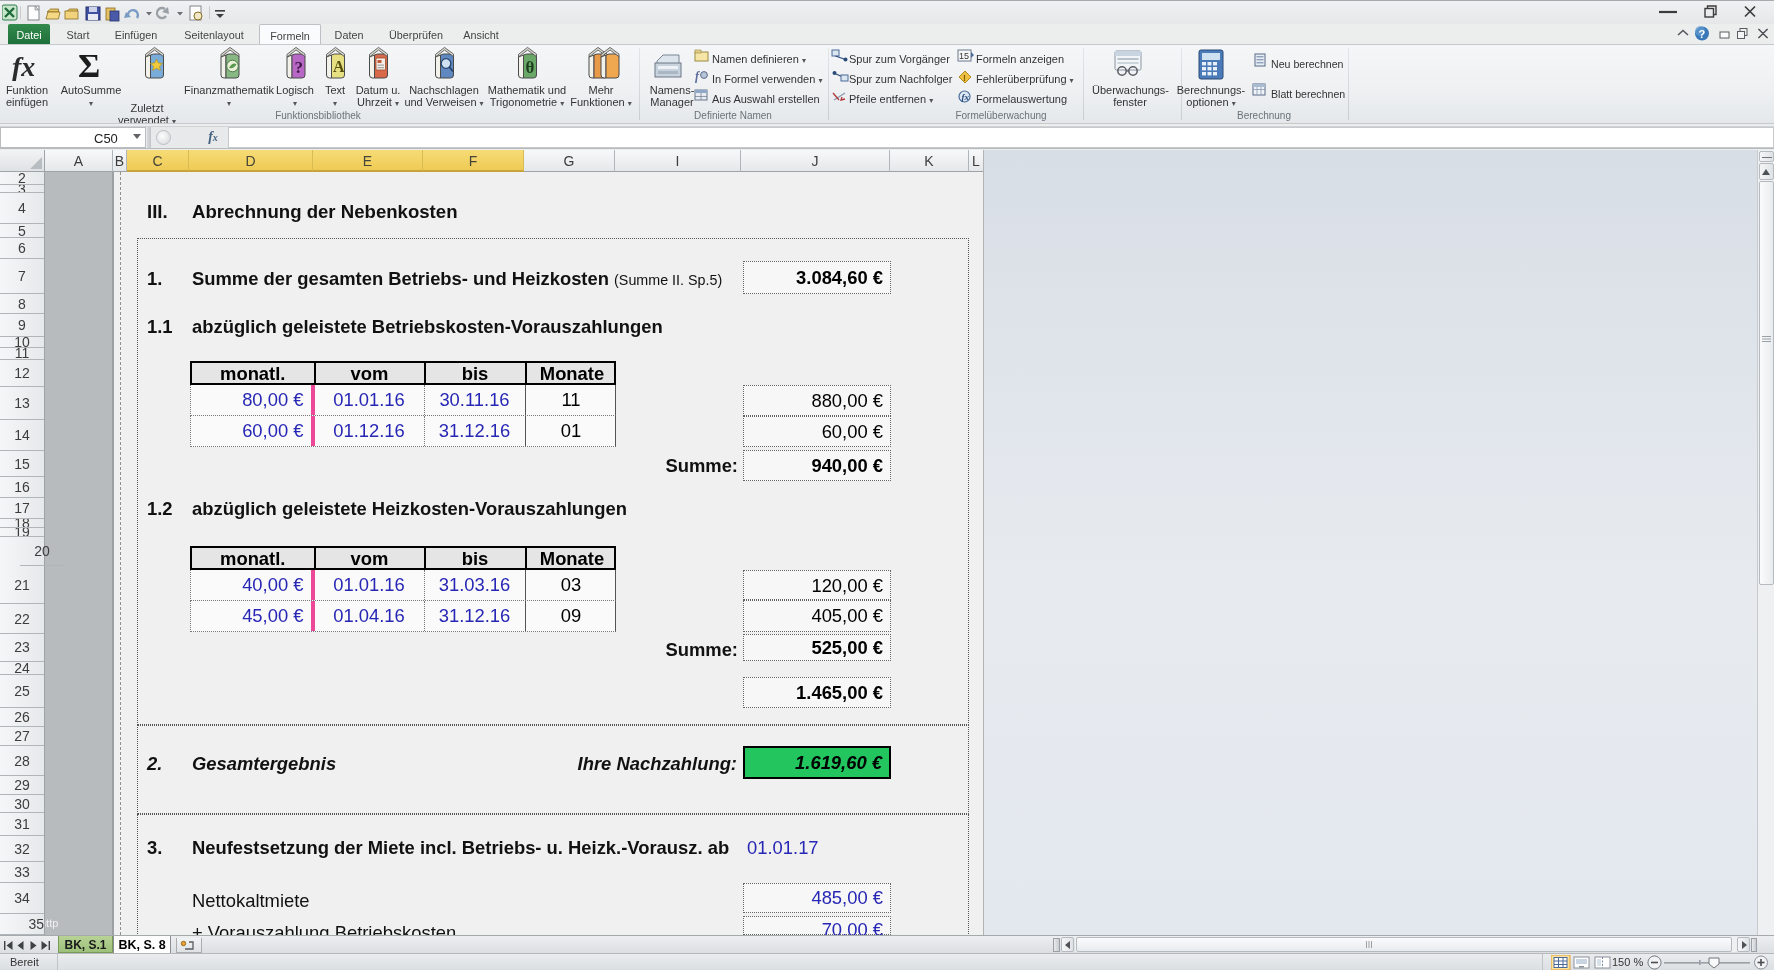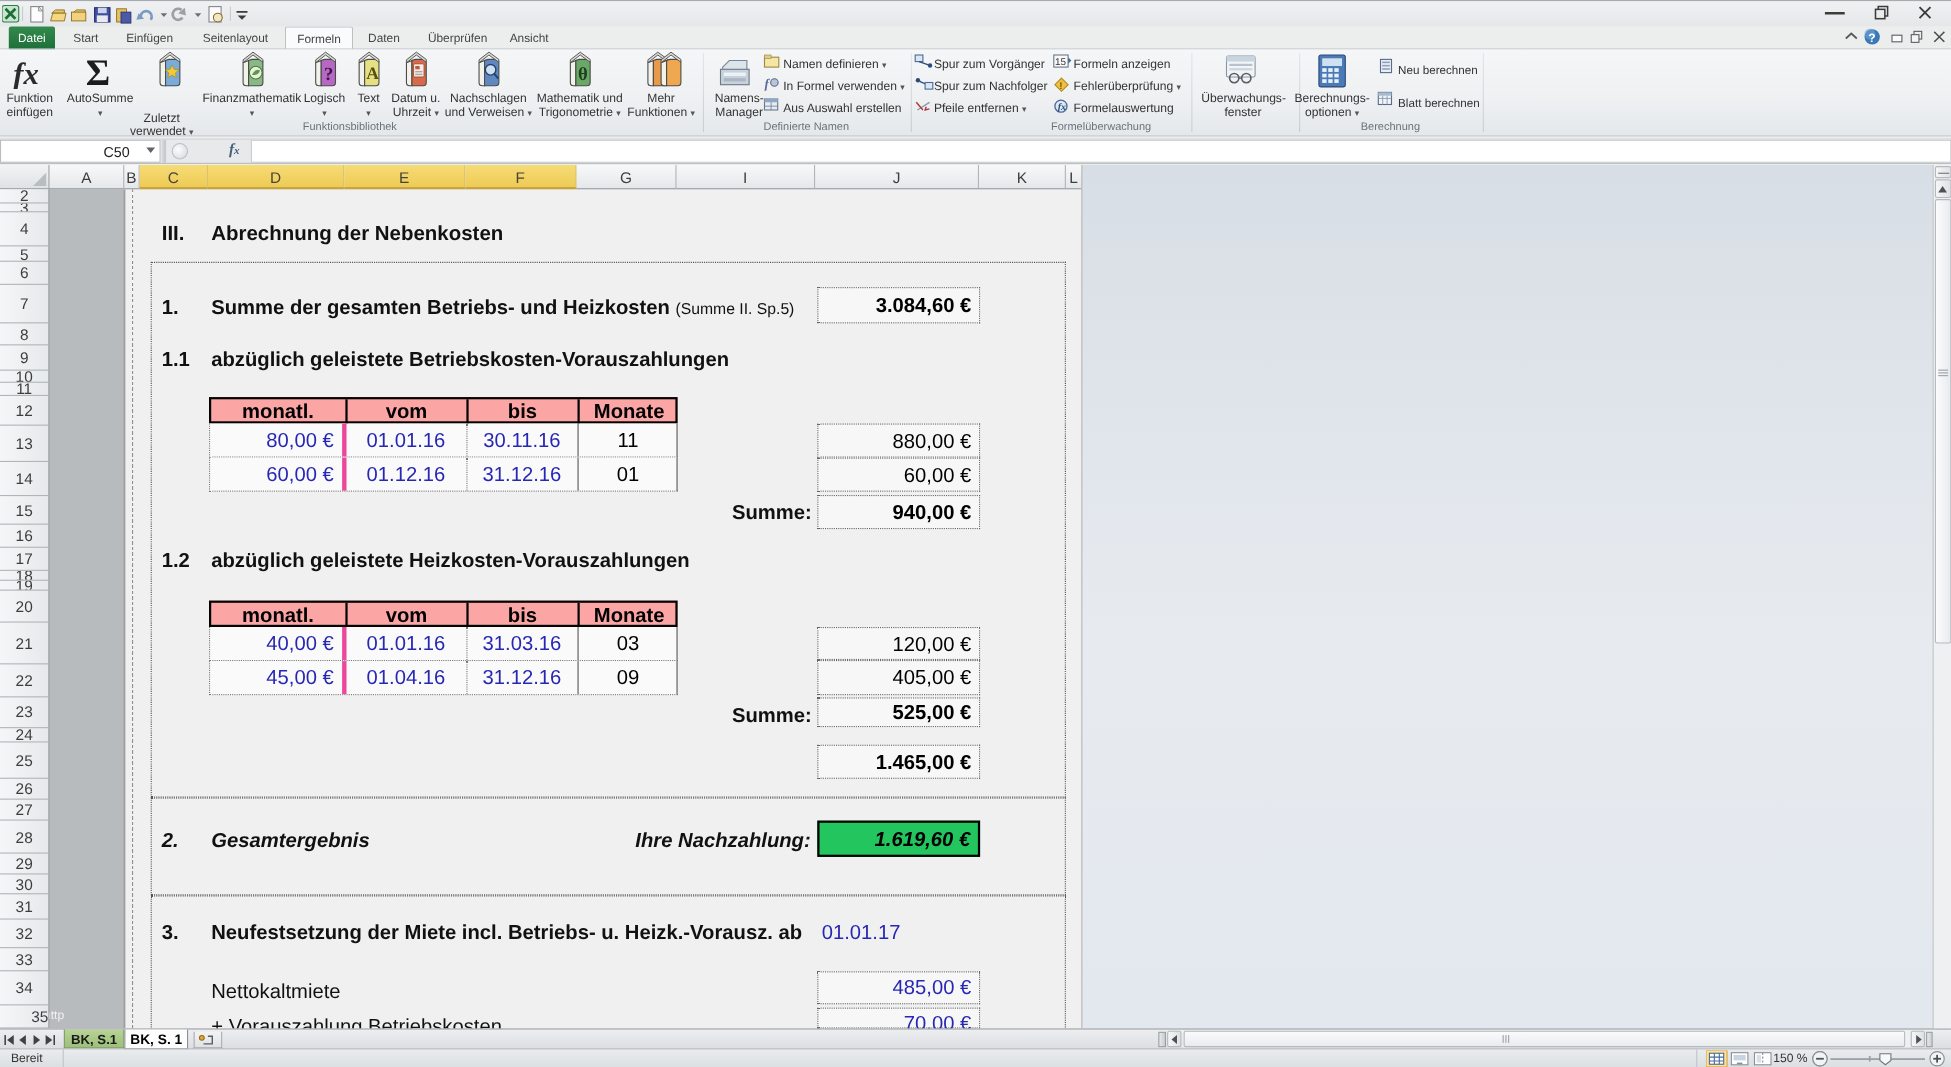--- a/index.html
+++ b/index.html
@@ -48,21 +48,21 @@
 
 .doc { position:absolute; font-size:18.4px; color:#111; white-space:nowrap; }
 .b { font-weight:bold; }
 .i { font-style:italic; }
 .blue { color:#2727b5; }
 .dotbox { position:absolute; border:1px dotted #555; }
 .valbox { position:absolute; left:743px; width:148px; border:1px dotted #666; background:#f7f7f7; font-size:18.4px; text-align:right; padding-right:7px; white-space:nowrap; }
 
 .ra { text-align:right; }
 .tbl { width:425.5px; }
-.trh { position:absolute; left:0; top:0; width:425.5px; height:24.5px; background:#fca5a5; border:2px solid #000; }
+.trh { position:absolute; left:0; top:0; width:425.5px; height:24.5px; background:#e5e5e5; border:2px solid #000; }
 .trd { position:absolute; left:0; width:425.5px; background:#fafafa; border-left:1px dotted #777; border-right:1px solid #555; border-bottom:1px dotted #777; }
 .trh .tc { border-right:2px solid #000; height:24.5px; line-height:21px; }
 .trd .tc { border-right:1px dotted #777; height:100%; line-height:29px; }
 .trd .tc:nth-child(1) { border-right:4px solid #ec4899; }
 .trd .tc:nth-child(3) { border-right:1px solid #555; }
 .tc { position:absolute; top:0; font-size:18.4px; text-align:center; }
 .tc:last-child { border-right:none; }
 .trd .tc.ra { text-align:right; padding-right:7px; }
 
 
@@ -449,21 +449,21 @@
     <div class="rh" style="top:165px;height:11px;line-height:11px;">10</div>
     <div class="rh" style="top:176px;height:11.5px;line-height:11.5px;">11</div>
     <div class="rh" style="top:187.5px;height:27px;line-height:27px;">12</div>
     <div class="rh" style="top:214.5px;height:33px;line-height:33px;">13</div>
     <div class="rh" style="top:247.5px;height:31px;line-height:31px;">14</div>
     <div class="rh" style="top:278.5px;height:26.5px;line-height:26.5px;">15</div>
     <div class="rh" style="top:305px;height:21px;line-height:21px;">16</div>
     <div class="rh" style="top:326px;height:20.5px;line-height:20.5px;">17</div>
     <div class="rh" style="top:346.5px;height:9.5px;line-height:9.5px;">18</div>
     <div class="rh" style="top:356px;height:9px;line-height:9px;">19</div>
-    <div class="rh" style="top:365px;height:29px;line-height:29px;">20</div>
+    <div class="rh" style="top:365px;height:29px;line-height:29px;margin-left:20px;">20</div>
     <div class="rh" style="top:394px;height:38px;line-height:38px;">21</div>
     <div class="rh" style="top:432px;height:30px;line-height:30px;">22</div>
     <div class="rh" style="top:462px;height:27.5px;line-height:27.5px;">23</div>
     <div class="rh" style="top:489.5px;height:13.5px;line-height:13.5px;">24</div>
     <div class="rh" style="top:503px;height:33px;line-height:33px;">25</div>
     <div class="rh" style="top:536px;height:19px;line-height:19px;">26</div>
     <div class="rh" style="top:555px;height:18.5px;line-height:18.5px;">27</div>
     <div class="rh" style="top:573.5px;height:30.5px;line-height:30.5px;">28</div>
     <div class="rh" style="top:604px;height:19px;line-height:19px;">29</div>
     <div class="rh" style="top:623px;height:18px;line-height:18px;">30</div>
@@ -490,21 +490,21 @@
     <g fill="#3e4246">
         <rect x="2" y="1" width="1.4" height="9"></rect>
         <path d="M10.5 1 L4.5 5.5 L10.5 10 z"></path>
         <path d="M21.5 1 L15.5 5.5 L21.5 10 z"></path>
         <path d="M28.5 1 L34.5 5.5 L28.5 10 z"></path>
         <path d="M39.5 1 L45.5 5.5 L39.5 10 z"></path>
         <rect x="46.6" y="1" width="1.4" height="9"></rect>
       </g>
   </svg>
   <div class="abs" style="left:58px;top:0;width:55px;height:17px;background:linear-gradient(#b8d296,#9cc07a);border:1px solid #7a9a5a;border-top:none;font-size:12px;font-weight:bold;color:#1a1a1a;text-align:center;padding-top:2px;">BK, S.1</div>
-  <div class="abs" style="left:113px;top:0;width:58px;height:18px;background:#fdfdfd;border:1px solid #898f94;border-top:none;font-size:12.5px;font-weight:bold;color:#000;text-align:center;padding-top:2px;">BK, S. 1</div>
+  <div class="abs" style="left:113px;top:0;width:58px;height:18px;background:#fdfdfd;border:1px solid #898f94;border-top:none;font-size:12.5px;font-weight:bold;color:#000;text-align:center;padding-top:2px;">BK, S. 8</div>
   <div class="abs" style="left:176px;top:2px;width:26px;height:15px;background:linear-gradient(#f2f3f4,#dfe2e5);border:1px solid #a8adb2;border-top:none;"></div>
   <svg class="abs" style="left:180px;top:4px;" width="16" height="12" viewBox="0 0 16 12">
     <circle cx="3.5" cy="3.5" r="2.2" fill="#e8a33d" stroke="#9a6a10"></circle>
     <path d="M5 9 L13 9 L13 2 L9 2" fill="none" stroke="#5a5e62" stroke-width="1.3"></path>
   </svg>
   <div class="abs" style="left:1053px;top:2px;width:7px;height:14px;background:linear-gradient(90deg,#e8eaec,#c8ccd0);border:1px solid #9aa0a5;"></div>
   <div class="sbbtn" style="left:1061px;top:1px;width:13px;height:15px;"></div>
   <div class="arr" style="left:1065px;top:4.5px;border-top:4px solid transparent;border-bottom:4px solid transparent;border-right:5px solid #4d5256;"></div>
   <div class="abs" style="left:1075px;top:1px;width:662px;height:15px;background:#eff0f1;"></div>
   <div class="sbbtn" style="left:1076px;top:1px;width:656px;height:15px;background:linear-gradient(#fbfbfc,#e8ebee);"></div>

